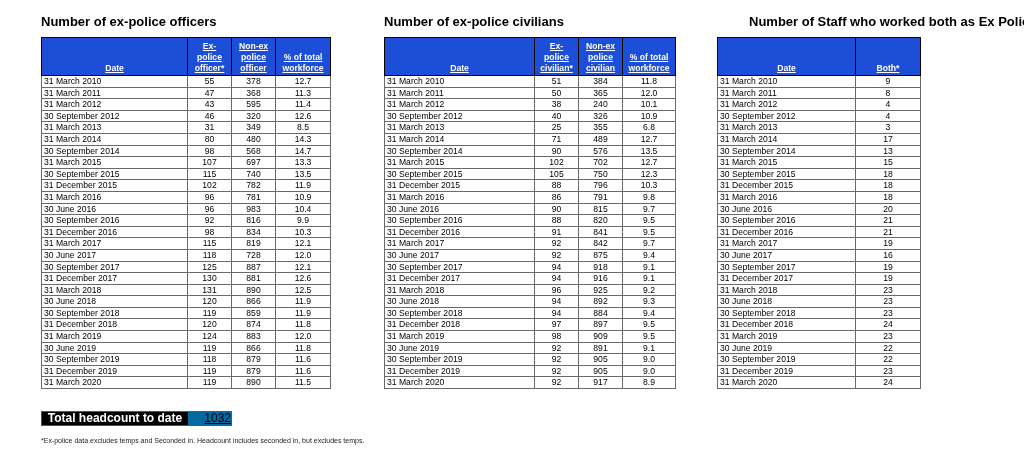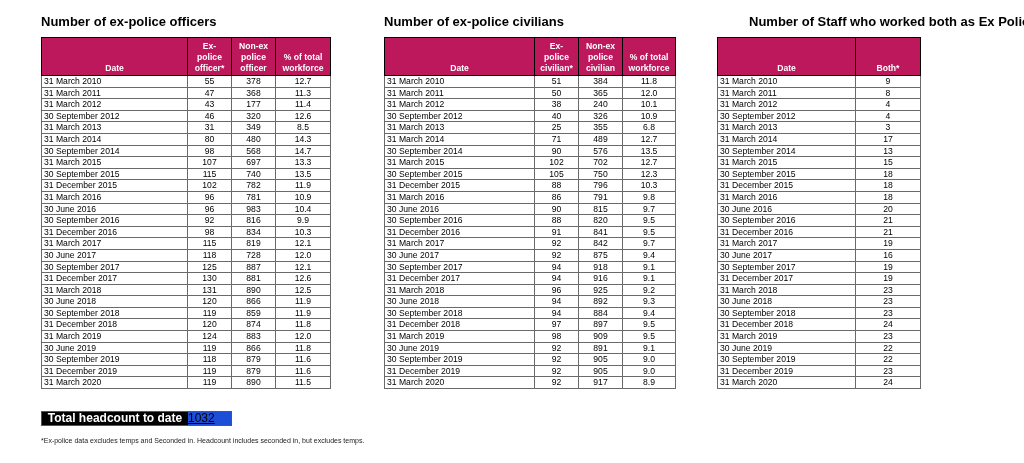--- a/index.html
+++ b/index.html
@@ -1,29 +1,29 @@
 <!DOCTYPE html>
 <html><head>
 <meta charset="utf-8">
 <style>
   html, body { margin: 0; padding: 0; background: #ffffff; }
   body { width: 1024px; height: 463px; position: relative; overflow: hidden;
          font-family: "Liberation Sans", sans-serif; color: #000; }
   .section-title { position: absolute; top: 14px; font-size: 13px; font-weight: bold; white-space: nowrap; }
   table.data { position: absolute; top: 37px; border-collapse: collapse; table-layout: fixed; font-size: 8.6px; }
-  table.data th { background: #be185d; color: #fff; font-weight: bold; text-align: center; vertical-align: bottom;
-                  height: 36px; padding: 0 2px 1px 2px; line-height: 11px; border: 1px solid #000; }
+  table.data th { background: #1d4ed8; color: #fff; font-weight: bold; text-align: center; vertical-align: bottom;
+                  height: 36px; padding: 0 2px 1px 2px; line-height: 11px; border: 1px solid #000; text-decoration: underline; }
   table.data td { border: 1px solid #6a6a6a; height: 10.6px; line-height: 10.6px; padding: 0 2px; text-align: center; white-space: nowrap; }
   table.data td.date { text-align: left; }
   #t1 { left: 41px; width: 289px; }
   #t2 { left: 384px; width: 291px; }
   #t3 { left: 717px; width: 203px; }
   .total-box { position: absolute; left: 41px; top: 411px; height: 13px; display: flex; border: 1px solid #555; font-size: 12px; }
   .total-label { width: 146px; background: #000; color: #fff; font-weight: bold; text-align: center; line-height: 13px; }
-  .total-value { width: 43px; background: #1d4ed8; text-align: left; line-height: 13px; text-decoration: underline; }
+  .total-value { width: 43px; background: #0369a1; text-align: right; line-height: 13px; text-decoration: underline; }
   .footnote { position: absolute; left: 41px; top: 437px; font-size: 7px; color: #222; white-space: nowrap; }
 </style>
 </head>
 <body>
 
 <div class="section-title" style="left:41px;">Number of ex-police officers</div>
 <div class="section-title" style="left:384px;">Number of ex-police civilians</div>
 <div class="section-title" style="left:717px;margin-left:32px;">Number of Staff who worked both as Ex Police Officer &amp;</div>
 
 <table class="data" id="t1">
@@ -55,21 +55,21 @@
       </tr>
       <tr>
         <td class="date">31 March 2011</td>
         <td>47</td>
         <td>368</td>
         <td>11.3</td>
       </tr>
       <tr>
         <td class="date">31 March 2012</td>
         <td>43</td>
-        <td>177</td>
+        <td>595</td>
         <td>11.4</td>
       </tr>
       <tr>
         <td class="date">30 September 2012</td>
         <td>46</td>
         <td>320</td>
         <td>12.6</td>
       </tr>
       <tr>
         <td class="date">31 March 2013</td>

